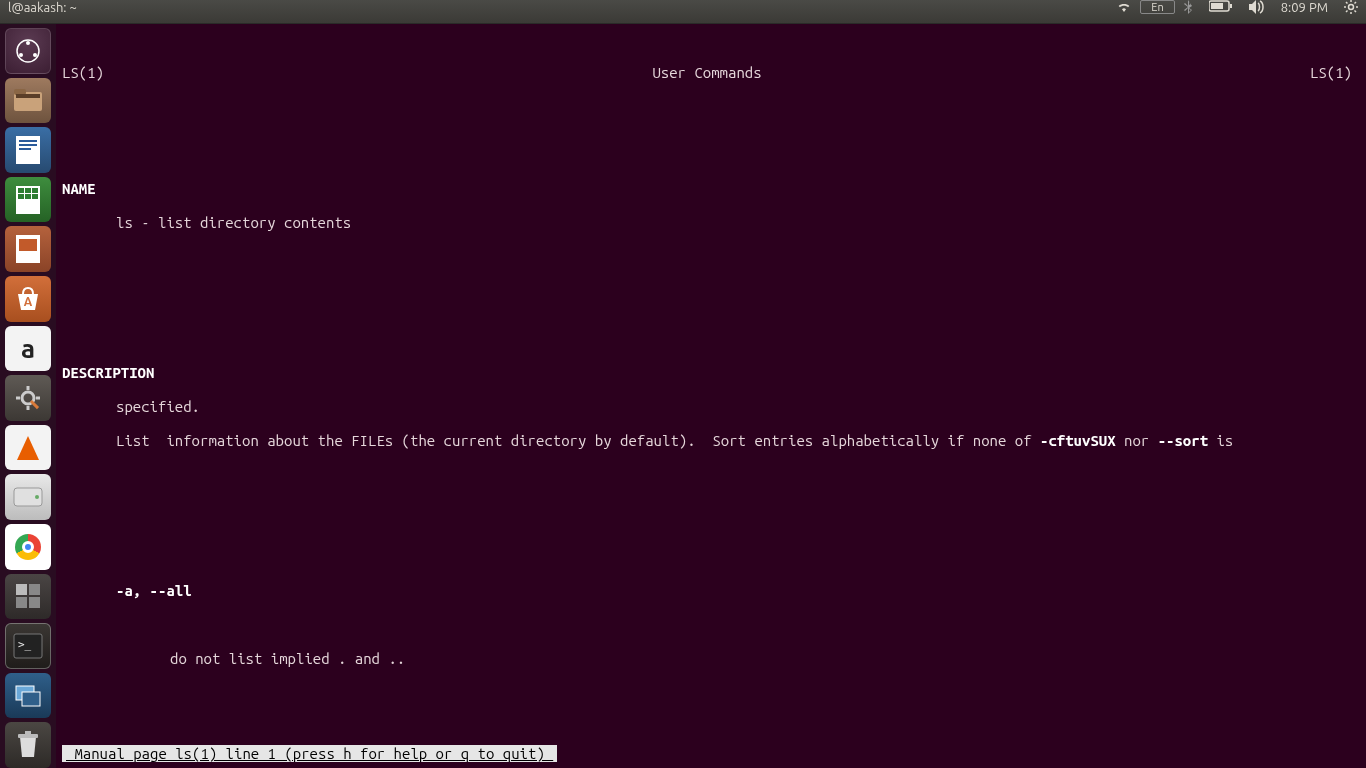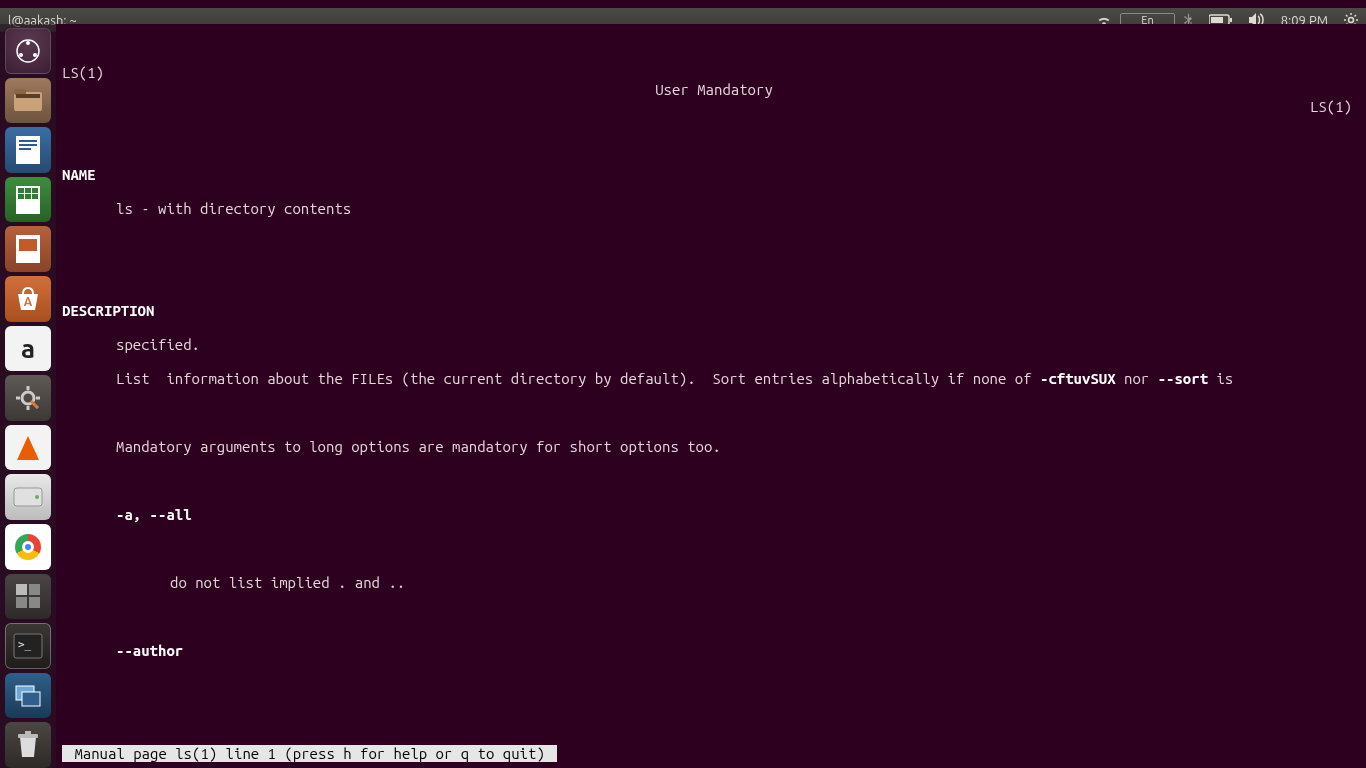--- a/index.html
+++ b/index.html
@@ -6,24 +6,24 @@
   body {
     margin: 0; padding: 0;
     width: 1366px; height: 768px;
     font-family: "Ubuntu", "DejaVu Sans", sans-serif;
     background: #2c001e;
     overflow: hidden;
     position: relative;
   }
   
   .top-panel {
-    position: absolute; top: 8px; left: 0; right: 0; height: 24px;
+    position: absolute; top: 0; left: 0; right: 0; height: 24px;
     background: linear-gradient(to bottom, #4a4a46, #3b3a36);
     color: #dfdbd2;
-    display: flex; align-items: center;
+    display: flex; align-items: flex-start;
     font-size: 13px;
     border-bottom: 1px solid #2a2a28;
   }
   .top-panel .title { padding-left: 8px; flex: 0 0 auto; }
   .top-panel .spacer { flex: 1; }
   .top-panel .ind { padding: 0 8px; display: inline-flex; align-items: center; gap:4px; }
   .top-panel svg { display:block; }
   
   .launcher {
     position: absolute; top: 24px; left: 0; bottom: 0; width: 56px;
@@ -67,49 +67,49 @@
     background: #2c001e;
     color: #e6d7db;
     font-family: "Ubuntu Mono","DejaVu Sans Mono", monospace;
     font-size: 15px; line-height: 17px;
     white-space: pre;
     padding: 0;
   }
   .terminal .page {
     padding: 6px 0 0 6px;
   }
-  .b { font-weight: bold; color:#ffffff; }
+  .b { font-weight: bold; color:#ffffff;margin-top:48px; }
   .u { text-decoration: underline; }
-  .hdr-row { display:flex;flex-direction:column; }
+  .hdr-row { display:flex; }
   .hdr-row .c { flex:1; text-align:center; }
   .hdr-row .r { text-align:right; padding-right:14px;}
   .status-bar {
     position:absolute; left:6px; bottom:6px;
     background:#e6e6e6; color:#000;
     padding: 0 4px;
     font-family: "Ubuntu Mono", monospace;
-    font-size:15px; line-height:17px;
+    font-size:15px; line-height:17px;text-decoration:underline;
   }
   .indent1{ padding-left: 54px; display:block;}
   .indent2{ padding-left: 108px; display:block;}
   .line{display:block;}
   .wifi-icon{width:16px;height:12px;}
 </style>
 </head>
 <body>
 
 <div class="top-panel">
   <span class="title">l@aakash: ~</span>
   <span class="spacer"></span>
   <span class="ind">
     <svg class="wifi-icon" viewBox="0 0 24 18">
         <path d="M12 18l-3-4c1-1 2-1.5 3-1.5s2 .5 3 1.5zM4 9c4-4 12-4 16 0l-2 2c-3-3-9-3-12 0z" fill="#dfdbd2"></path>
       </svg>
   </span>
-  <span class="ind" style="border:1px solid #888;border-radius:2px;padding:0 20px;font-size:11px;">En</span>
+  <span class="ind" style="border:1px solid #888;border-radius:2px;padding:0 10px;font-size:11px;">En</span>
   <span class="ind" style="color:#888;">
     <svg width="10" height="14" viewBox="0 0 10 14">
         <path d="M5 0v6L2 3 1 4l4 3-4 3 1 1 3-3v6l4-4-3-2 3-2zM6 2l2 2-2 1zM6 9l2 1-2 2z" fill="#999"></path>
       </svg>
   </span>
   <span class="ind">
     <svg width="24" height="12" viewBox="0 0 24 12">
         <rect x="0" y="1" width="20" height="10" rx="2" fill="none" stroke="#dfdbd2" stroke-width="1.5"></rect>
         <rect x="21" y="4" width="2" height="4" fill="#dfdbd2"></rect>
         <rect x="2" y="3" width="12" height="6" fill="#dfdbd2"></rect>
@@ -240,31 +240,30 @@
       <svg width="24" height="28" viewBox="0 0 24 28">
         <path d="M4 6h16l-2 20H6z" fill="#ddd"></path>
         <rect x="2" y="3" width="20" height="4" rx="1" fill="#bbb"></rect>
         <rect x="9" y="0" width="6" height="4" fill="#bbb"></rect>
       </svg>
     </div>
 </div>
 
 <div class="terminal">
 <div class="page">
-<span class="hdr-row"><span>LS(1)</span><span class="c">User Mandatory</span><span class="r">LS(1)</span></span>
+<span class="hdr-row"><span>LS(1)</span><span class="c">User Commands</span><span class="r">LS(1)</span></span>
 <span class="line"> </span>
 <span class="line b">NAME</span>
-<span class="indent1">ls - with directory contents</span>
+<span class="indent1">ls - list directory contents</span>
 <span class="line"> </span>
 <span class="line"> </span>
 <span class="line b">DESCRIPTION</span>
 <span class="indent1">specified.</span>
 <span class="indent1"><span>List  information about the FILEs (the current directory by default).  Sort entries alphabetically if none of </span><span class="b">-cftuvSUX</span><span> nor </span><span class="b">--sort</span><span> is</span></span>
 <span class="line"> </span>
-<span class="indent1">Mandatory arguments to long options are mandatory for short options too.</span>
 <span class="line"> </span>
 <span class="indent1 b">-a, --all</span>
 <span class="line"> </span>
 <span class="indent2">do not list implied . and ..</span>
 <span class="line"> </span>
 <span class="indent1 b">--author</span>
 
 
 
 

